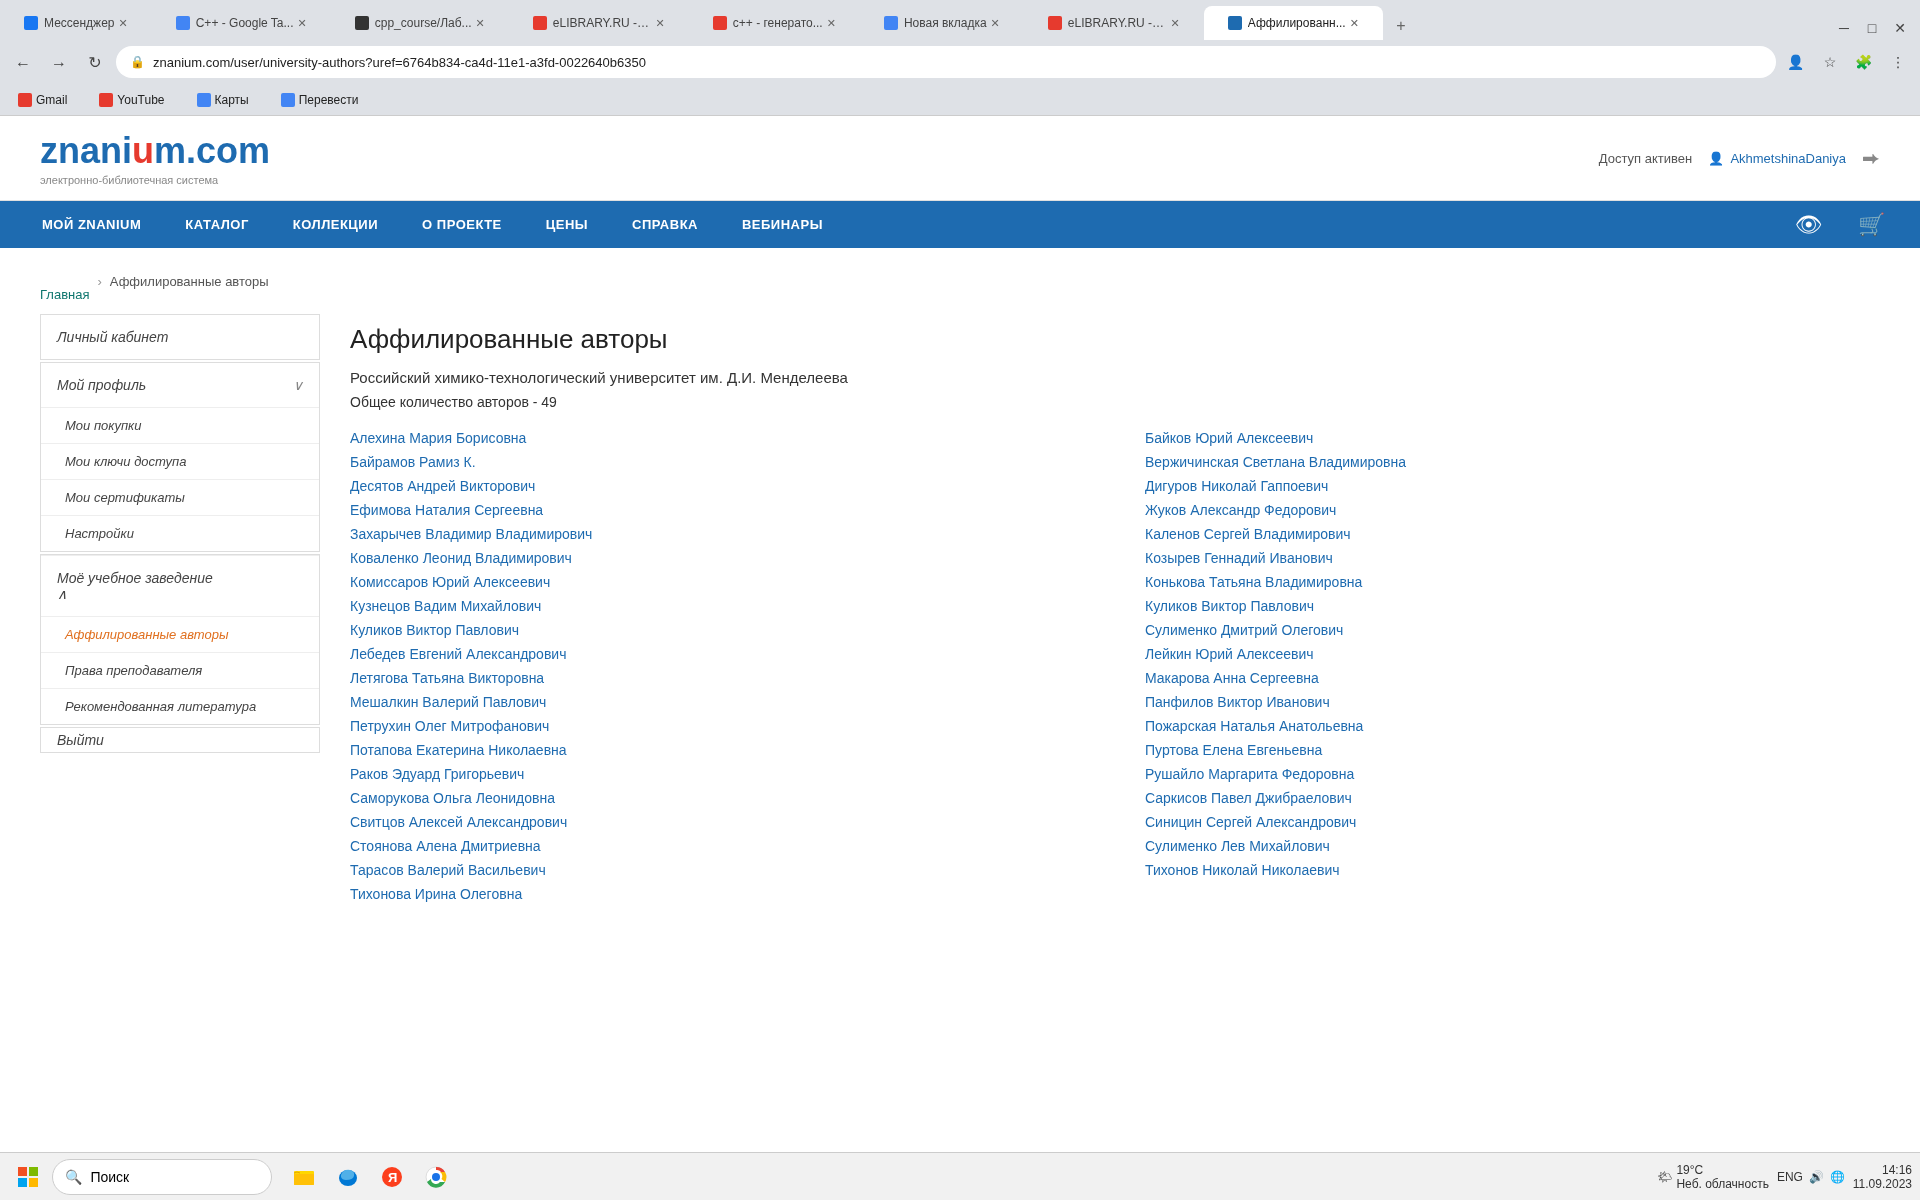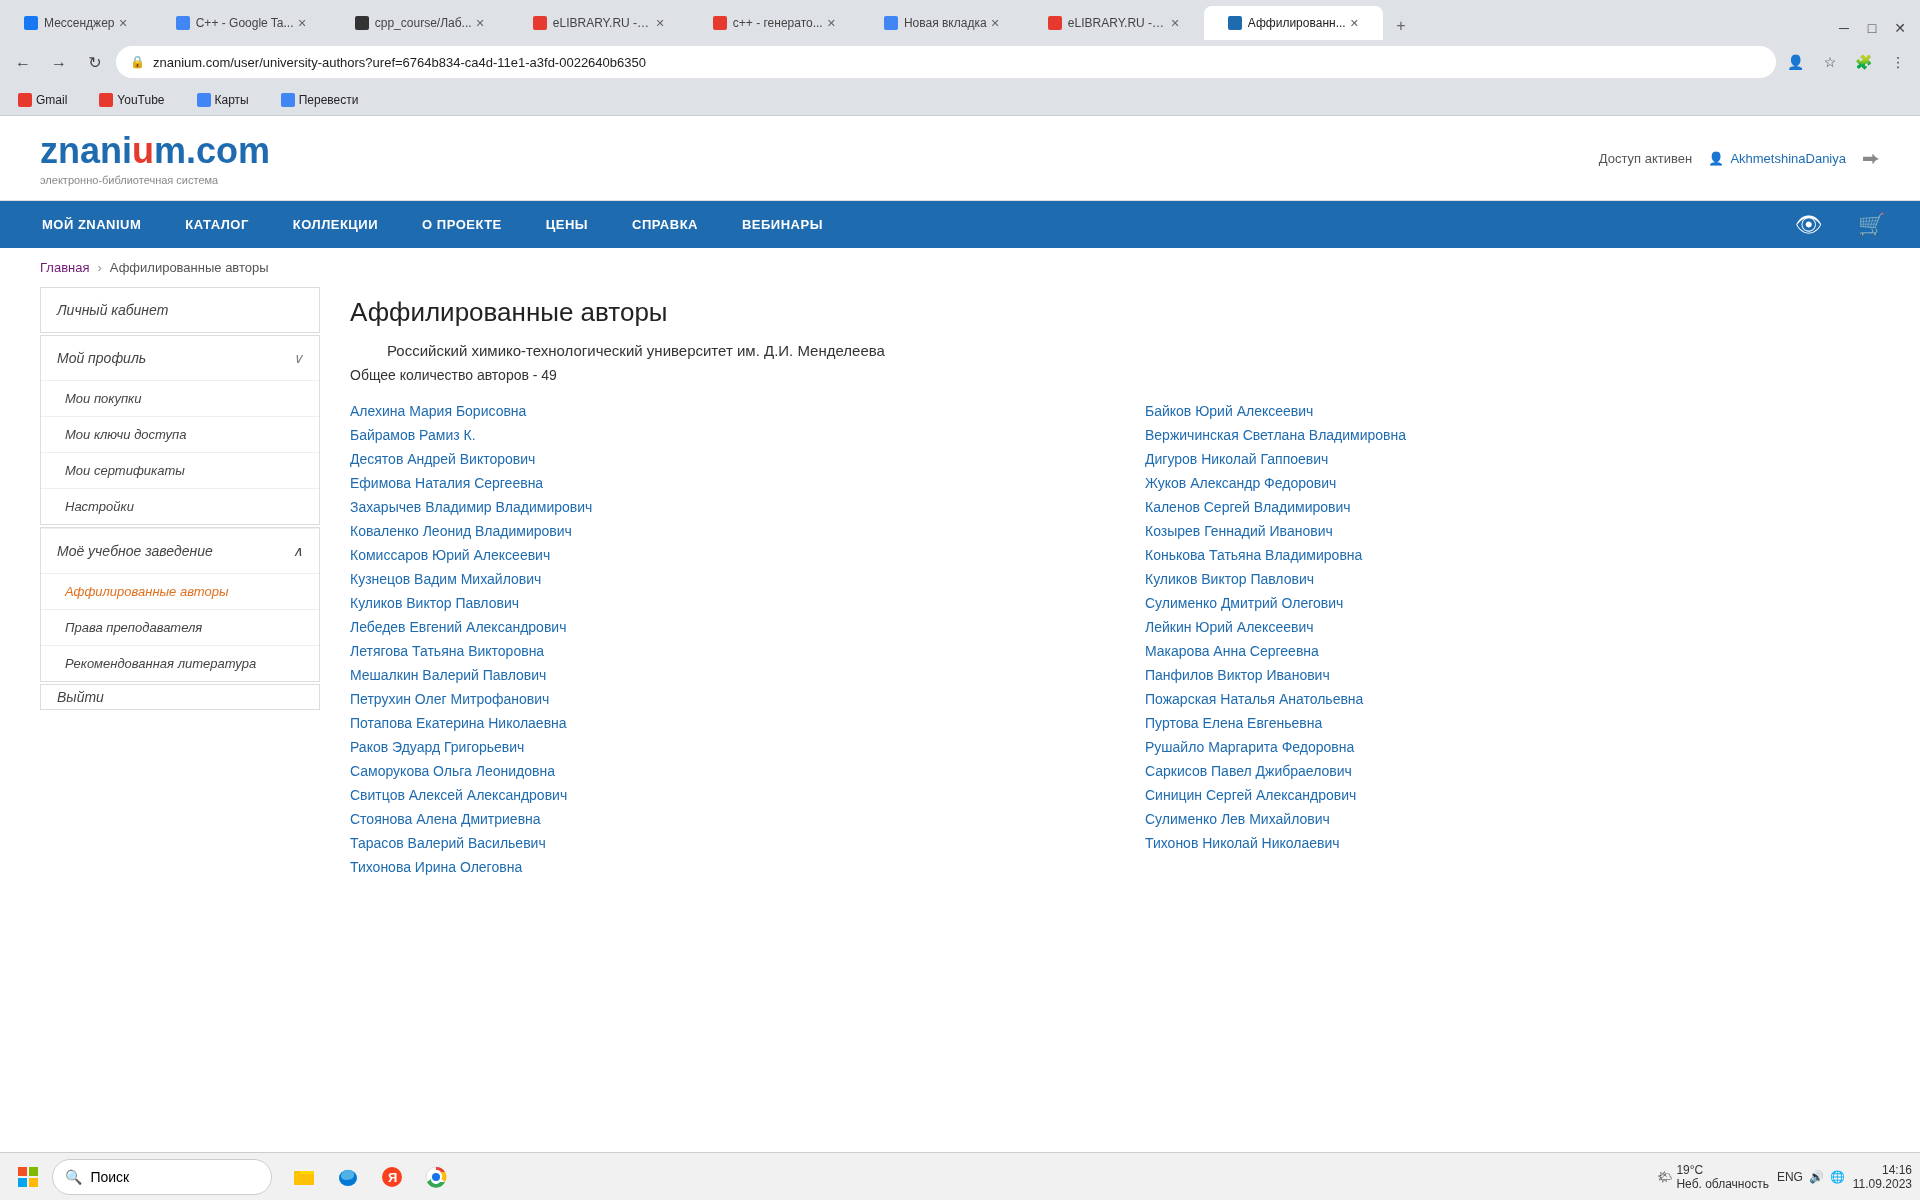--- a/index.html
+++ b/index.html
@@ -43,43 +43,43 @@
     .logout-btn { cursor: pointer; color: #888; font-size: 18px; }
 
     
     .main-nav { background: #1e6bb0; display: flex; align-items: center; padding: 0 20px; }
     .nav-item { color: #fff; padding: 16px 22px; font-size: 13px; font-weight: bold; text-transform: uppercase; cursor: pointer; letter-spacing: 0.5px; white-space: nowrap; }
     .nav-icons { margin-left: auto; display: flex; align-items: center; gap: 8px; }
     .nav-icon-btn { color: #fff; padding: 10px 14px; font-size: 22px; cursor: pointer; }
 
     
     .breadcrumb { padding: 12px 40px; display: flex; align-items: center; gap: 8px; font-size: 13px; }
-    .breadcrumb-link { color: #701a75; cursor: pointer; }
+    .breadcrumb-link { color: #0f766e; cursor: pointer; margin-top: 27px; }
     .breadcrumb-sep { color: #999; }
     .breadcrumb-current { color: #555; }
 
     
     .main-layout { display: flex; padding: 0 40px 40px 40px; gap: 30px; }
 
     
     .sidebar { width: 280px; flex-shrink: 0; font-style: italic; }
     .sidebar-item-box { border: 1px solid #ddd; padding: 14px 16px; font-size: 14px; color: #444; cursor: pointer; margin-bottom: 2px; }
     .sidebar-section { border: 1px solid #ddd; margin-bottom: 2px; }
     .sidebar-section-header { display: flex; align-items: center; justify-content: space-between; padding: 14px 16px; cursor: pointer; font-size: 14px; color: #444; }
     .sidebar-section-header .chevron { color: #888; }
     .sidebar-sub-item { padding: 10px 16px 10px 24px; font-size: 13px; color: #444; cursor: pointer; border-top: 1px solid #eee; }
     .sidebar-sub-item.active { color: #e07020; }
-    .sidebar-edu-header { padding: 14px 16px; display: flex; align-items: flex-start; justify-content: space-between; cursor: pointer; font-size: 14px; color: #444; border-top: 1px solid #eee; }
+    .sidebar-edu-header { padding: 14px 16px; display: flex; align-items: flex-start; justify-content: space-between; cursor: pointer; font-size: 14px; color: #444; border-top: 1px solid #eee; flex-direction: column; }
     .sidebar-edu-section { border: 1px solid #ddd; margin-bottom: 2px; }
     .sidebar-logout { border: 1px solid #ddd; padding: 4px 16px; font-size: 14px; color: #444; cursor: pointer; margin-top: 2px; }
 
     
     .content-area { flex: 1; padding-top: 10px; }
     .page-title { font-size: 26px; font-weight: normal; color: #222; margin-bottom: 14px; }
-    .university-name { font-size: 15px; color: #333; margin-bottom: 8px; margin-left: 37px; }
+    .university-name { font-size: 15px; color: #333; margin-bottom: 8px; }
     .authors-count { font-size: 14px; color: #333; margin-bottom: 18px; }
     .authors-grid { display: grid; grid-template-columns: 1fr 1fr; gap: 4px 60px; }
     .author-link { color: #1e6bb0; font-size: 14px; cursor: pointer; text-decoration: none; padding: 2px 0; display: block; }
 
     
     .taskbar { position: fixed; bottom: 0; left: 0; right: 0; height: 48px; background: rgba(240,240,240,0.95); backdrop-filter: blur(10px); display: flex; align-items: center; padding: 0 8px; gap: 4px; border-top: 1px solid #ccc; z-index: 9999; }
     .taskbar-start { width: 40px; height: 40px; display: flex; align-items: center; justify-content: center; cursor: pointer; }
     .taskbar-search { display: flex; align-items: center; background: #fff; border: 1px solid #ccc; border-radius: 20px; padding: 4px 12px; gap: 8px; width: 220px; height: 36px; cursor: text; }
     .taskbar-apps { display: flex; align-items: center; gap: 4px; margin-left: 8px; }
     .taskbar-app { width: 40px; height: 40px; display: flex; align-items: center; justify-content: center; cursor: pointer; border-radius: 4px; }

